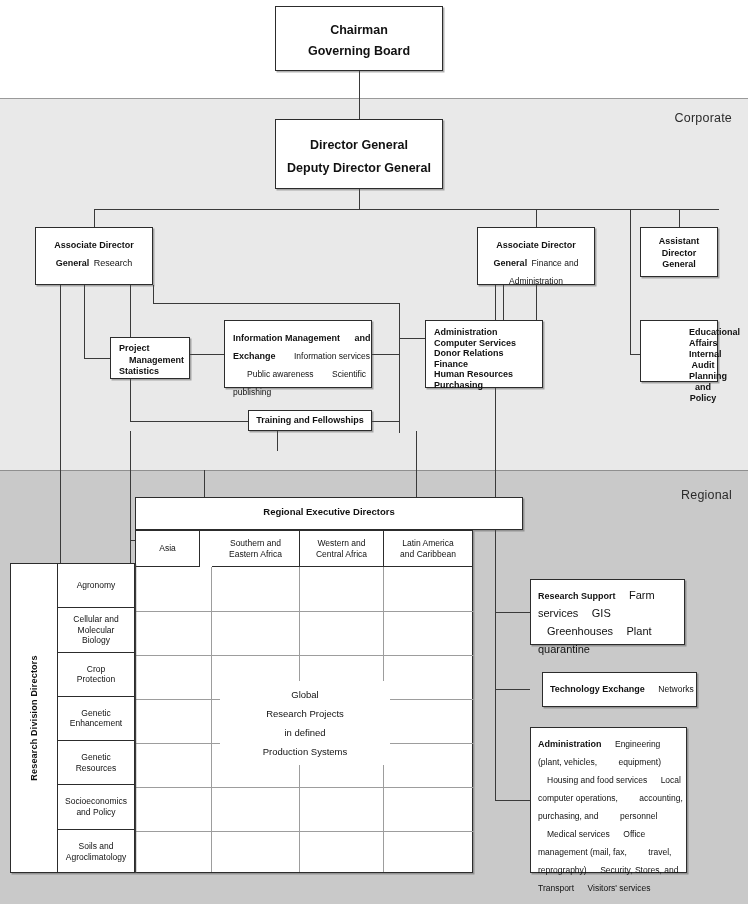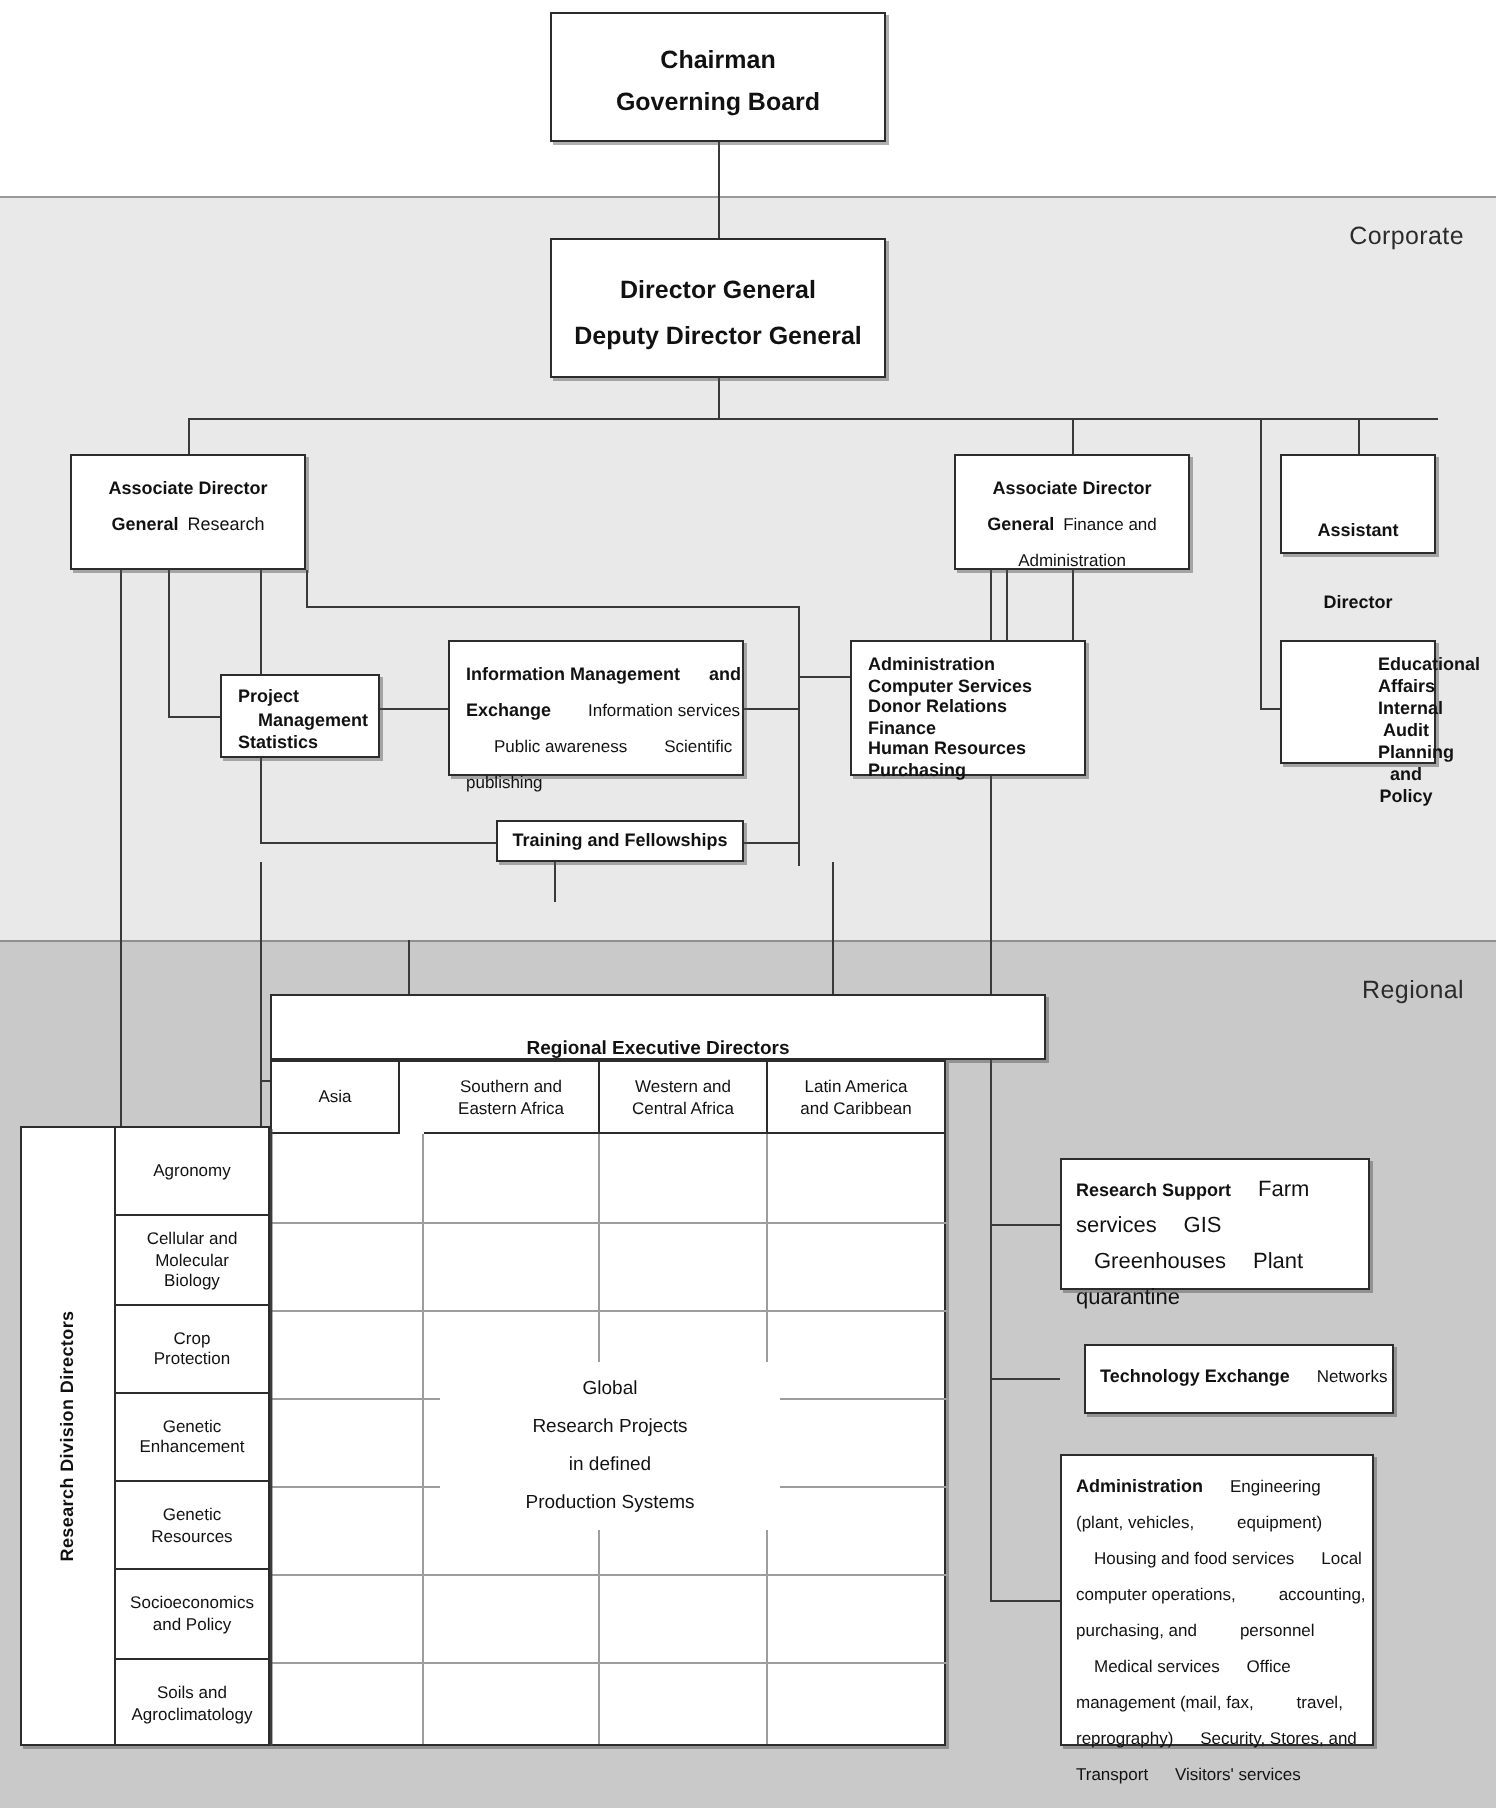--- a/index.html
+++ b/index.html
@@ -50,42 +50,42 @@
 
   .b-adgr{left:35px;top:227px;width:118px;height:58px;padding-top:6px;}
   .b-adgr .h{font-size:9px;font-weight:bold;line-height:11px;color:#111;}
   .b-adgr .s{font-size:9px;line-height:11px;color:#111;margin-top:7px;}
 
   .b-adgf{left:477px;top:227px;width:118px;height:58px;padding-top:6px;}
   .b-adgf .h{font-size:9px;font-weight:bold;line-height:11px;color:#111;}
   .b-adgf .s{font-size:8.5px;line-height:10px;color:#111;margin-top:6px;}
 
   .b-asdg{left:640px;top:227px;width:78px;height:50px;padding-top:8px;}
-  .b-asdg .t{font-size:9px;font-weight:bold;line-height:11.5px;color:#111;margin-top:24px;}
+  .b-asdg .t{font-size:9px;font-weight:bold;line-height:11.5px;color:#111;}
 
   .b-pms{left:110px;top:337px;width:80px;height:42px;padding:5px 0 0 8px;}
   .b-pms .t{font-size:9px;font-weight:bold;line-height:11.5px;color:#111;text-align:left;}
   .b-pms .t.i{padding-left:10px;}
 
   .b-ime{left:224px;top:320px;width:148px;height:68px;padding:6px 0 0 8px;}
   .b-ime .h{font-size:9px;font-weight:bold;line-height:11px;color:#111;}
   .b-ime .h.i{padding-left:10px;}
   .b-ime .s{font-size:8.5px;line-height:11px;color:#111;padding-left:14px;}
 
   .b-trn{left:248px;top:410px;width:124px;height:21px;padding-top:4px;}
   .b-trn .t{font-size:9px;font-weight:bold;color:#111;text-align:center;}
 
   .b-fin{left:425px;top:320px;width:118px;height:68px;padding:6px 0 0 8px;}
   .b-fin .t{font-size:9px;font-weight:bold;line-height:10.6px;color:#111;text-align:left;}
 
   .b-edu{left:640px;top:320px;width:78px;height:62px;padding-top:6px;}
   .b-edu .t{font-size:9px;font-weight:bold;line-height:11px;color:#111;padding-left:48px;}
 
   
-  .b-red{left:135px;top:497px;width:388px;height:33px;padding-top:21px;}
+  .b-red{left:135px;top:497px;width:388px;height:33px;padding-top:8px;}
   .b-red .t{font-size:9.5px;font-weight:bold;color:#111;text-align:center;}
 
   .matrix{
     position:absolute;left:135px;top:530px;width:338px;height:343px;
     background:#ffffff;border:1px solid #2c2c2c;box-sizing:border-box;
     box-shadow:1.5px 1.5px 0 rgba(80,80,80,.45);
   }
   .mcol-head{
     position:absolute;top:0;height:36px;box-sizing:border-box;
     border-right:1px solid #2c2c2c;border-bottom:1px solid #2c2c2c;

